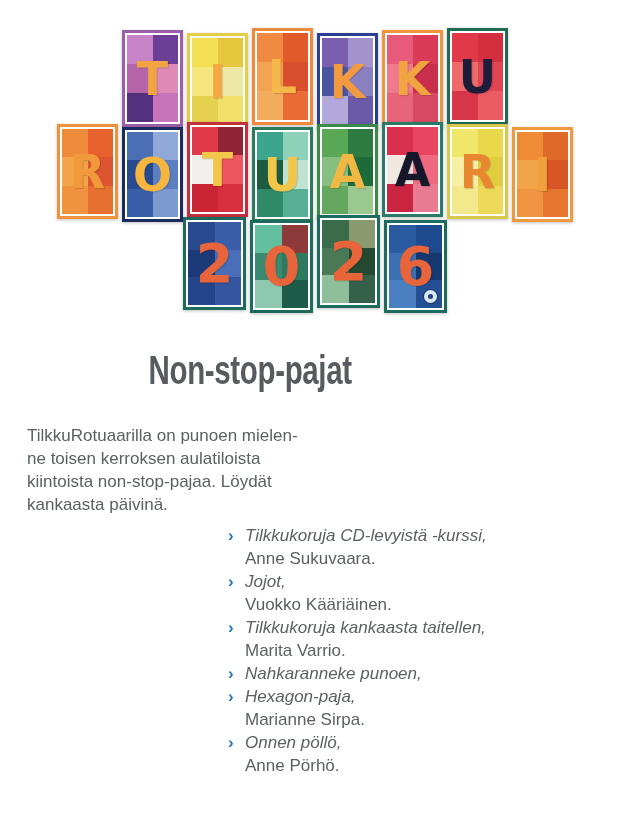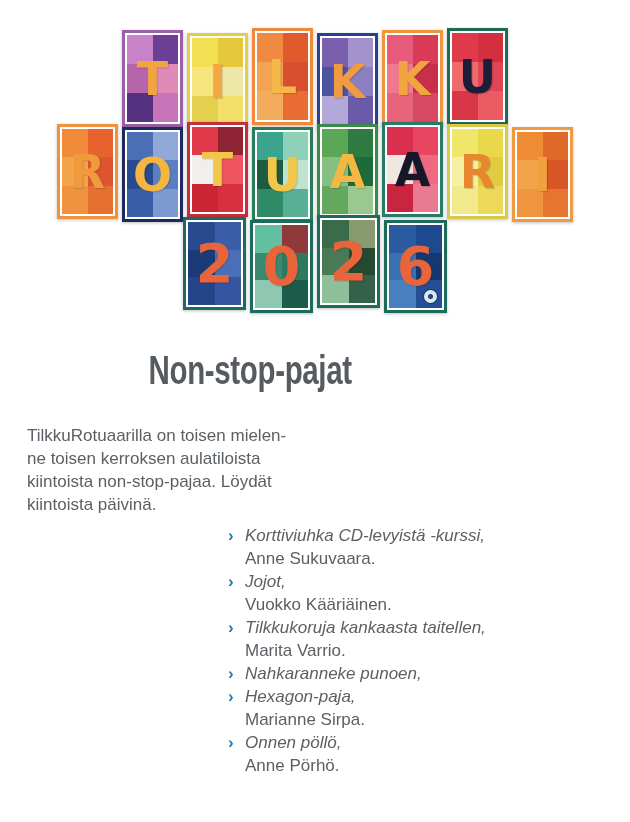--- a/index.html
+++ b/index.html
@@ -292,30 +292,30 @@
           <span class="quilt-letter" style="color: rgb(232, 100, 58);">6</span>
         </div>
       </div>
     </div>
 
   <div class="title-wrap">
     <div class="title" style="color: rgb(86, 91, 96);">Non-stop-pajat</div>
   </div>
 
   <div class="intro" style="color: rgb(91, 96, 101);">
-    <div>TilkkuRotuaarilla on toisen mielen-</div>
+    <div>TilkkuRotuaarilla on punoen mielen-</div>
     <div>ne toisen kerroksen aulatiloista</div>
     <div>kiintoista non-stop-pajaa. Löydät</div>
-    <div>kiintoista päivinä.</div>
+    <div>kankaasta päivinä.</div>
   </div>
 
   <div class="workshops" style="color: rgb(91, 96, 101);">
       <div class="ws-item">
         <span class="ws-arrow" style="color: rgb(37, 121, 181);">›</span>
-        <div class="ws-title">Korttiviuhka CD-levyistä -kurssi,</div>
+        <div class="ws-title">Tilkkukoruja CD-levyistä -kurssi,</div>
         <div class="ws-leader">Anne Sukuvaara.</div>
       </div>
       <div class="ws-item">
         <span class="ws-arrow" style="color: rgb(37, 121, 181);">›</span>
         <div class="ws-title">Jojot,</div>
         <div class="ws-leader">Vuokko Kääriäinen.</div>
       </div>
       <div class="ws-item">
         <span class="ws-arrow" style="color: rgb(37, 121, 181);">›</span>
         <div class="ws-title">Tilkkukoruja kankaasta taitellen,</div>

